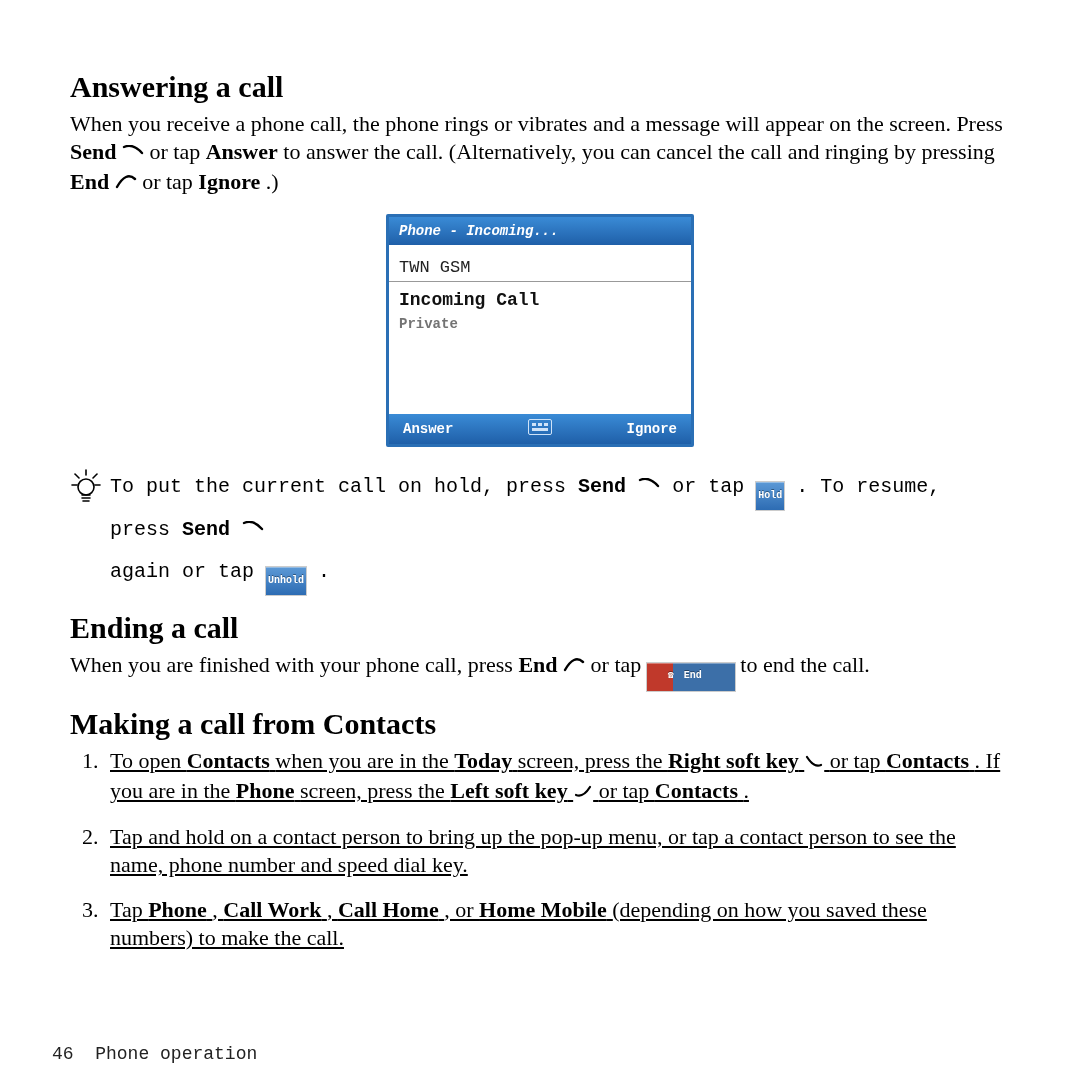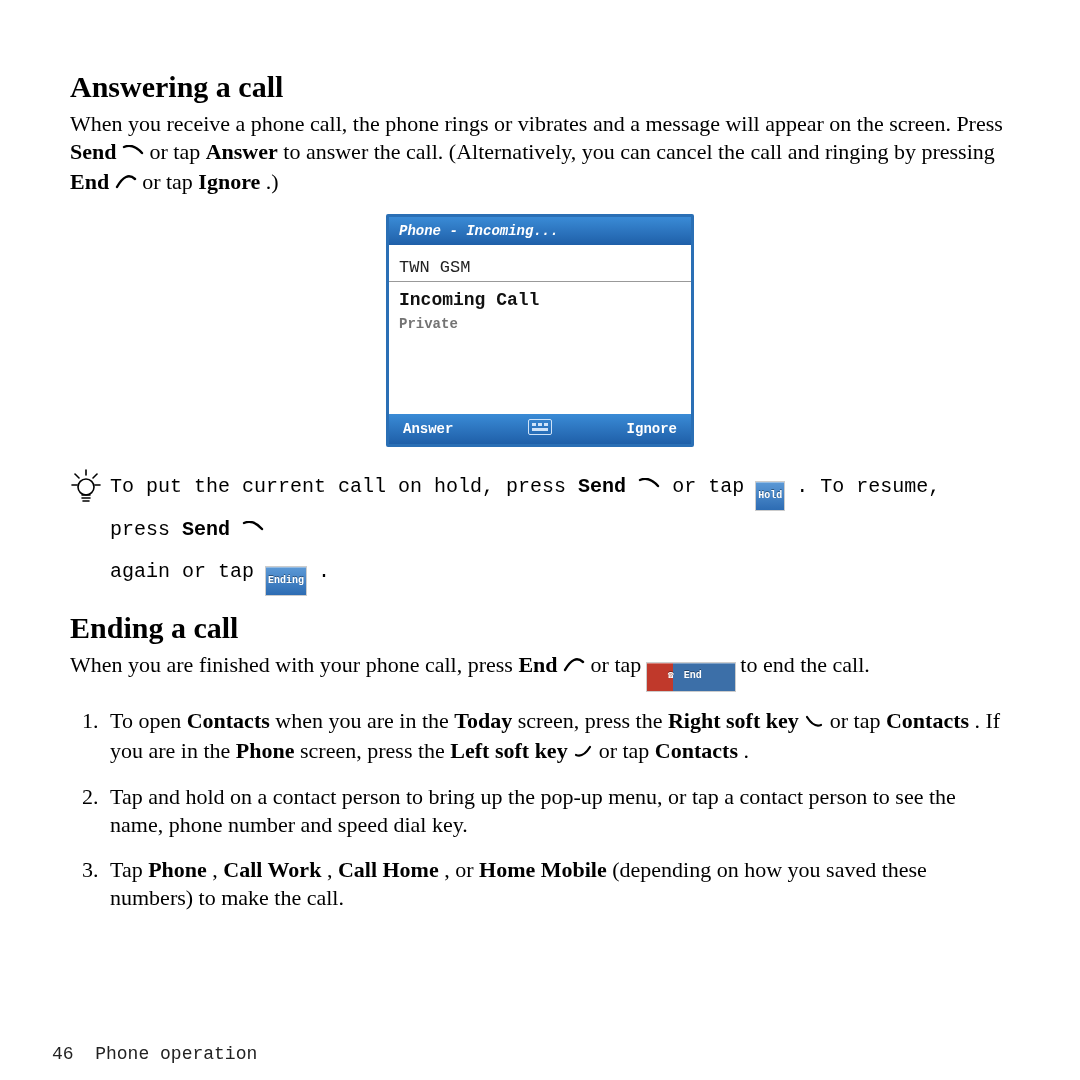--- a/index.html
+++ b/index.html
@@ -161,20 +161,21 @@
     vertical-align: -2px;
   }
 
   
   ol.steps {
     font-family: Georgia, "Times New Roman", serif;
     font-size: 22px;
     line-height: 1.28;
     padding-left: 34px;
     margin: 6px 0 0 0;
+    text-decoration: underline;
   }
   ol.steps li { margin: 0 0 16px 0; padding-left: 6px; }
 
   .footer {
     position: absolute;
     left: 52px;
     bottom: 16px;
     font-size: 18px;
     color: #222;
   }
@@ -253,21 +254,21 @@
       <span> . To resume, press </span>
       <b>Send</b>
       <span class="glyph">
         <svg width="22" height="16" viewBox="0 0 22 16">
             <path d="M2 2 Q11 -2 20 8" stroke="#000" stroke-width="2.4" fill="none" stroke-linecap="round"></path>
           </svg>
       </span>
       <br>
       <span> again or tap </span>
       <span class="btn-inline btn-blue">
-          <span>Ending</span>
+          <span>Unhold</span>
         </span>
       <span> .</span>
     </div>
   </div>
 
   <h2 class="section">Ending a call</h2>
   <p class="body">
     <span>When you are finished with your phone call, press </span>
     <b>End</b>
     <span class="glyph">
@@ -276,20 +277,21 @@
         </svg>
     </span>
     <span> or tap </span>
     <span class="btn-inline btn-end">
       <span class="phone-glyph">☎</span>
       <span>End</span>
     </span>
     <span> to end the call.</span>
   </p>
 
+  <h2 class="section">Making a call from Contacts</h2>
 
   <ol class="steps">
     <li>
       <span>To open </span>
       <b>Contacts</b>
       <span> when you are in the </span>
       <b>Today</b>
       <span> screen, press the </span>
       <b>Right soft key</b>
       <span class="glyph">

